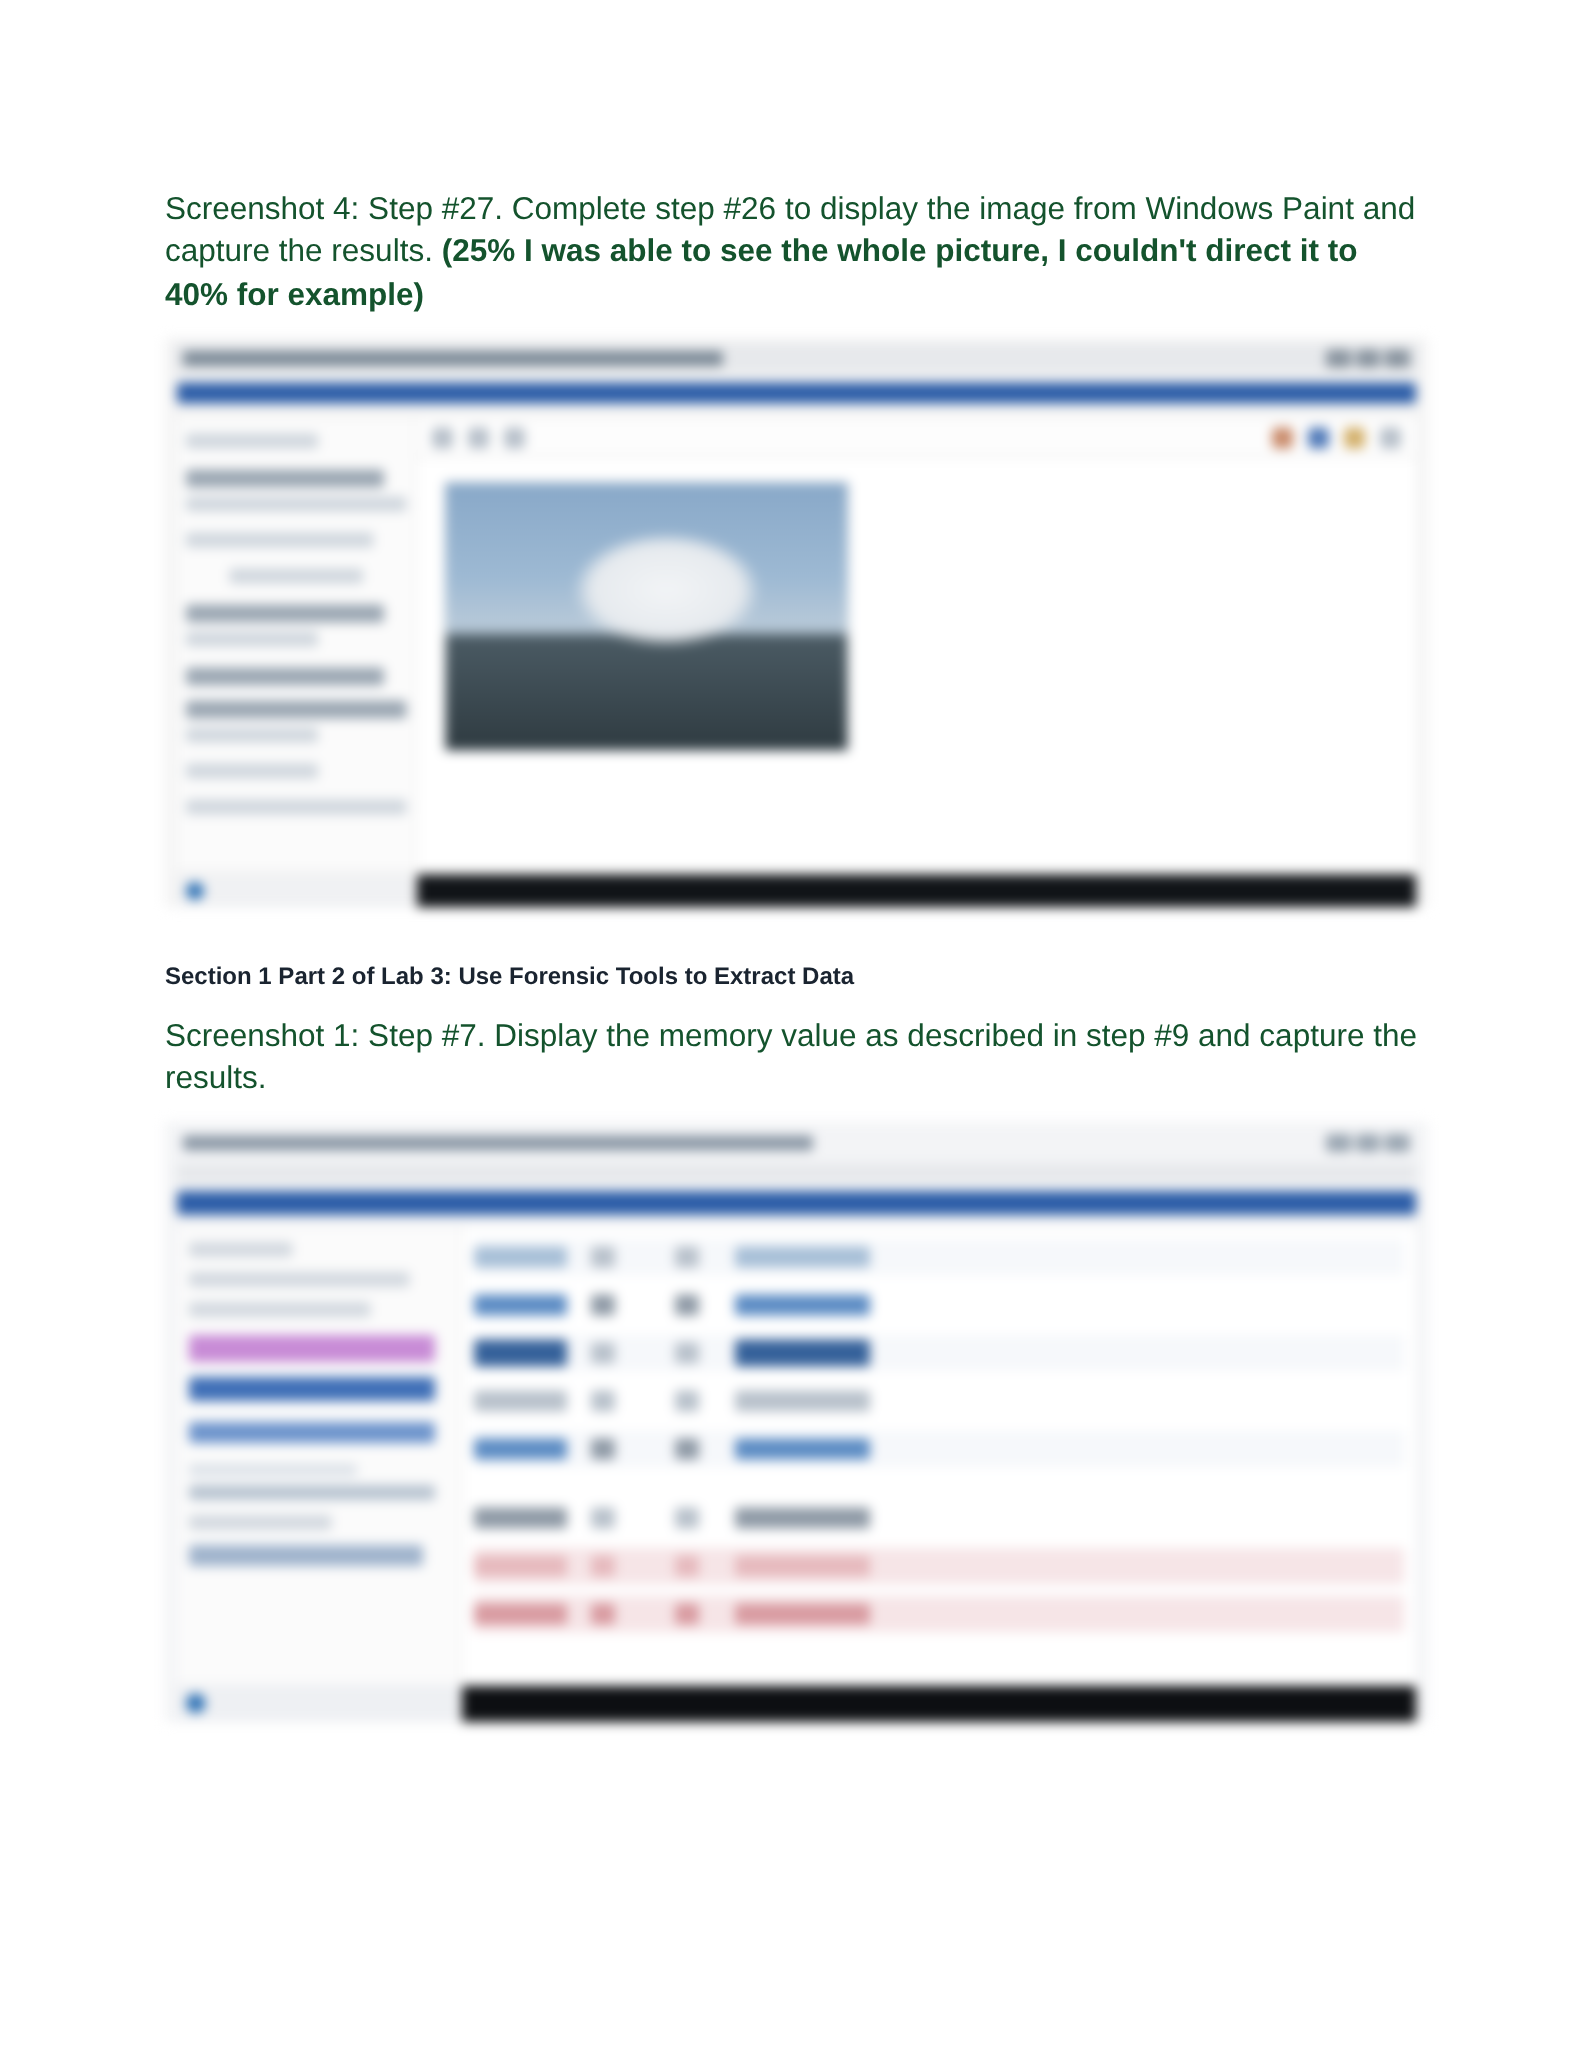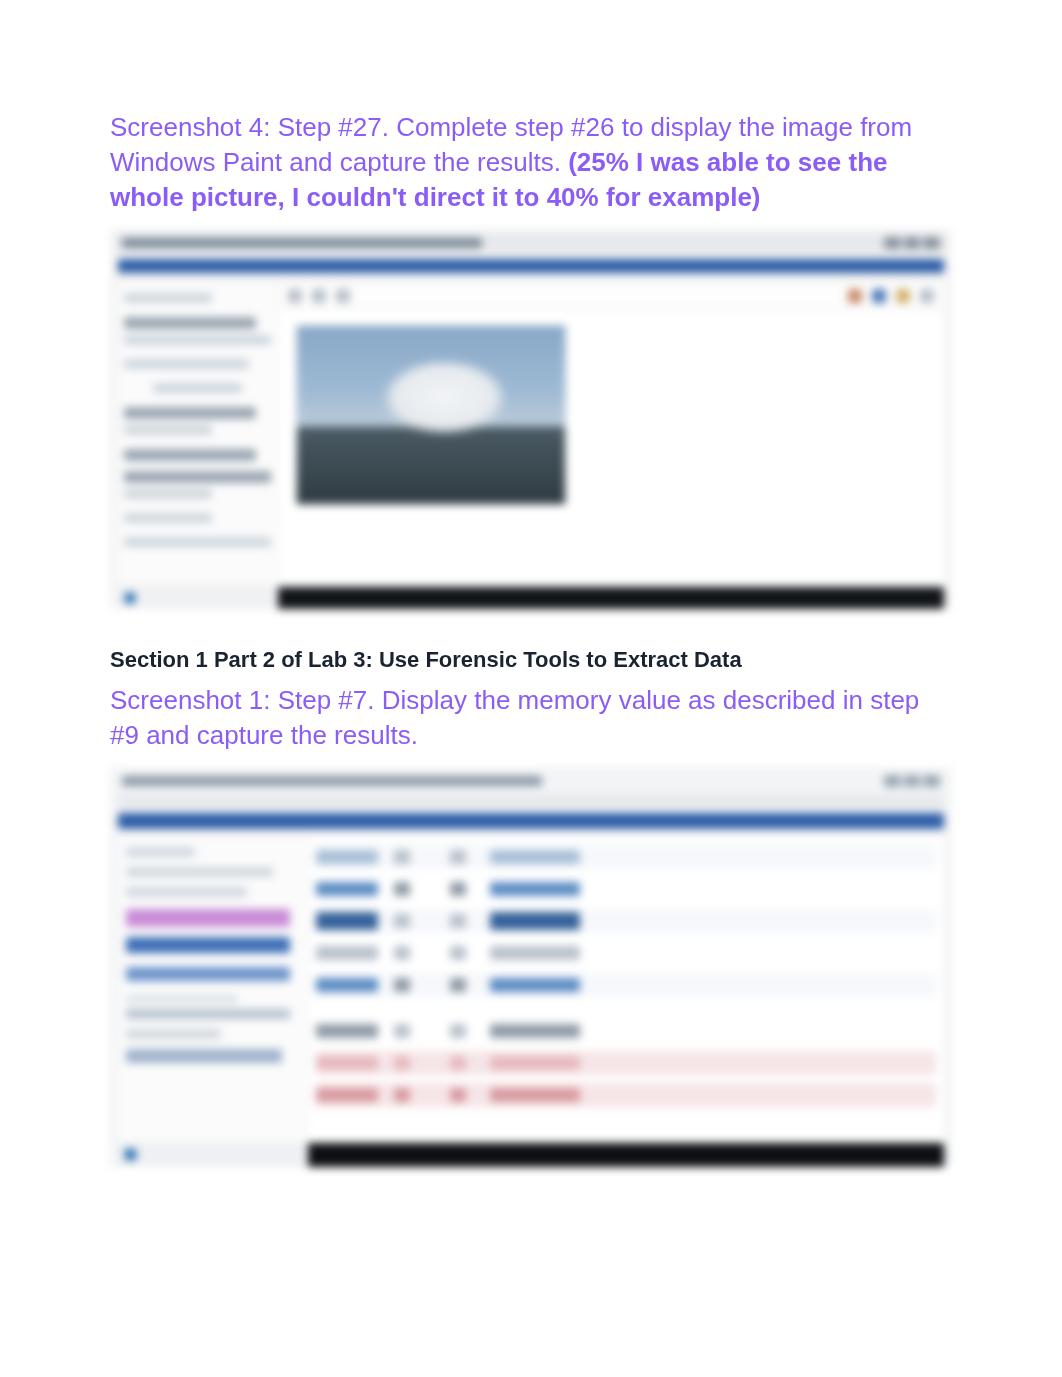--- a/index.html
+++ b/index.html
@@ -4,28 +4,29 @@
   <style>
     * { margin: 0; padding: 0; box-sizing: border-box; }
     body {
       background: #ffffff;
       font-family: Verdana, Geneva, sans-serif;
       width: 1062px;
       padding: 110px 110px 60px 110px;
       color: #1a2a3a;
     }
     .para {
-      font-size: 26px;
+      font-size: 21px;
       line-height: 1.35;
-      color: #8b5cf6;
+      color: #14532d;
       margin-bottom: 14px;
+      margin-top: 16px;
     }
     .bold { font-weight: 700; }
     .heading {
-      font-size: 22px;
+      font-size: 16px;
       font-weight: 700;
       color: #1a2430;
       margin-bottom: 10px;
     }
     .section-gap { height: 38px; }
 
     
     .shot {
       width: 100%;
       border-radius: 2px;

